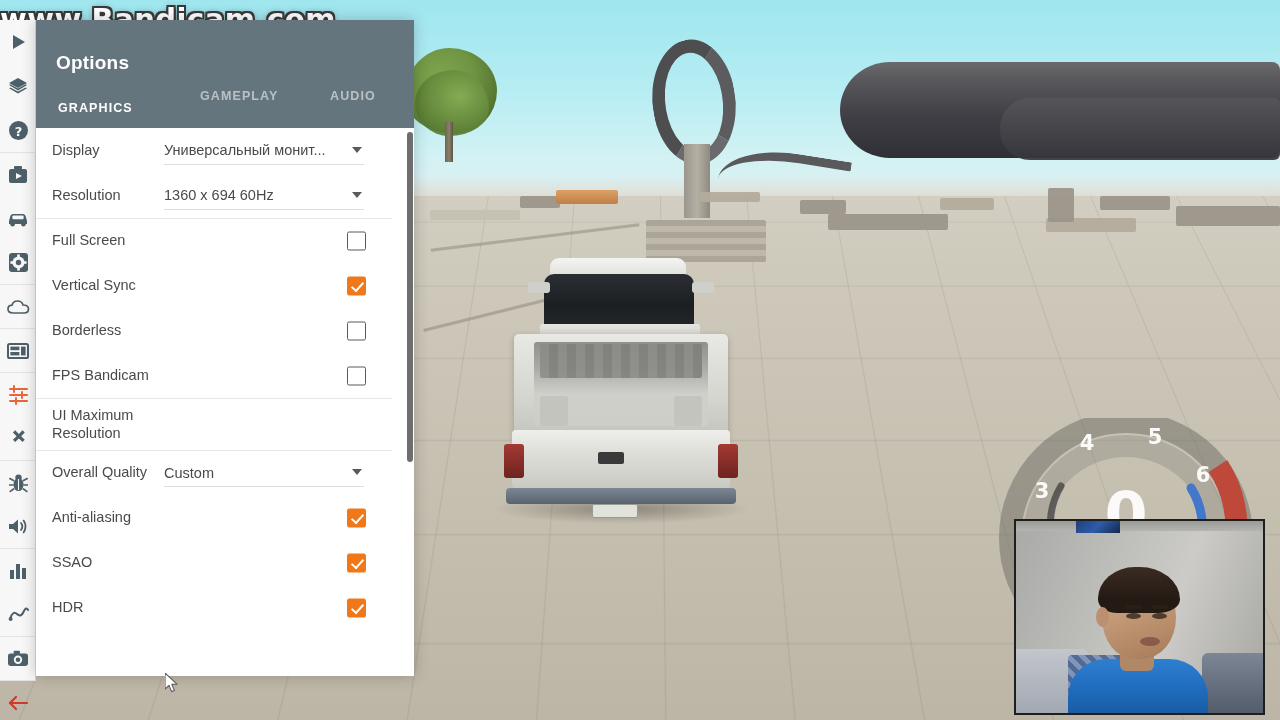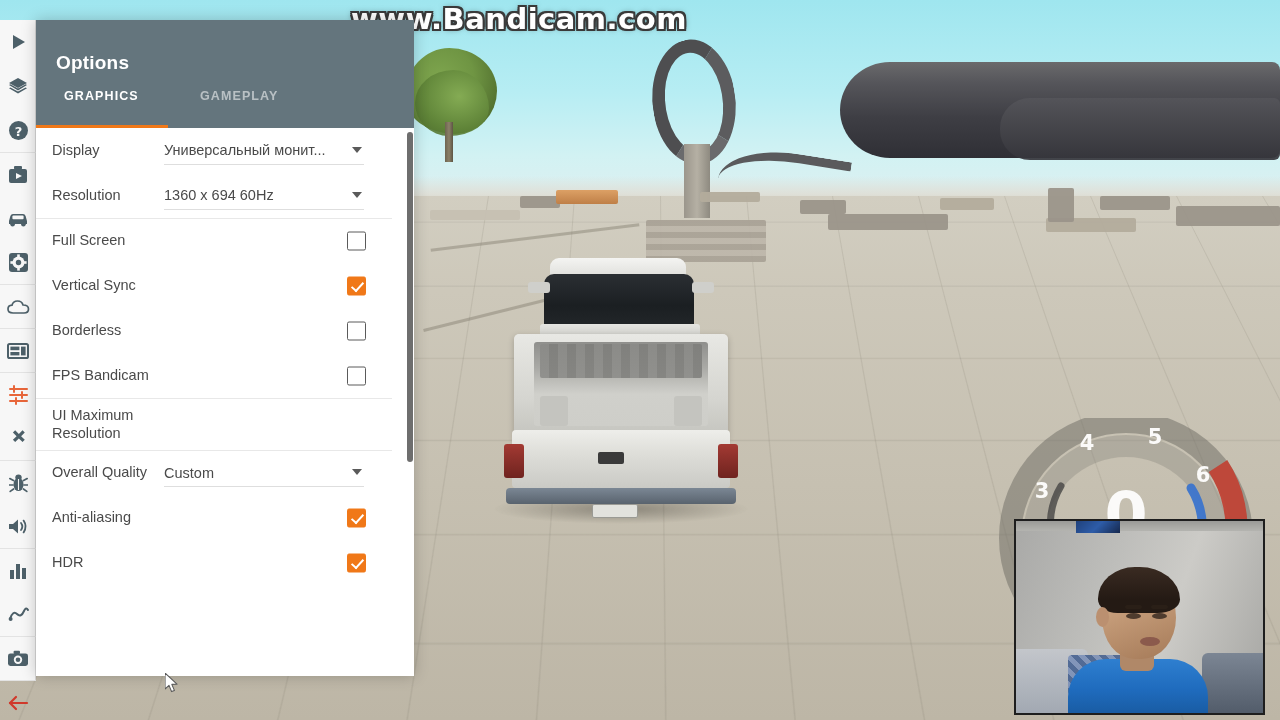--- a/index.html
+++ b/index.html
@@ -152,21 +152,20 @@
   }
   .tk-plate{ position:absolute; left:104px; top:246px; width:46px; height:14px; background:#e2e2dd; border:1px solid #9a9a94; border-radius:2px; }
   .tk-shadow{
     position:absolute; left:4px; top:236px; width:258px; height:30px;
     background:radial-gradient(ellipse at 50% 50%, rgba(60,56,48,.42), rgba(60,56,48,0) 70%);
   }
 
   
   #bandicam-watermark{
     position:absolute; left:0; top:2px; width:1038px;
-    text-align:center;
     font-size:29px; font-weight:bold; letter-spacing:.5px;
     color:#ffffff;
     text-shadow:
       -2px -2px 0 #3a3a3a, 2px -2px 0 #3a3a3a,
       -2px  2px 0 #3a3a3a, 2px  2px 0 #3a3a3a,
        0   -2px 0 #3a3a3a, 0    2px 0 #3a3a3a,
       -2px  0   0 #3a3a3a, 2px  0   0 #3a3a3a,
        0 0 6px rgba(0,0,0,.5);
     font-family:"DejaVu Sans", sans-serif;
     pointer-events:none;
@@ -275,21 +274,21 @@
     font-size:12.5px; font-weight:bold; letter-spacing:1.1px;
     color:rgba(255,255,255,.55);
     display:flex; align-items:flex-start; padding-top:1px;
     cursor:pointer;
   }
   .tab.active{ color:#ffffff; }
   .tab.active::after{
     content:""; position:absolute; left:0; bottom:0; width:100%; height:3px;
     background:#f07818;
   }
-  .tab:nth-child(1){ width:132px; padding-left:28px; }
+  .tab:nth-child(1){ width:132px; padding-left:22px;margin-top:12px; }
   .tab:nth-child(2){ width:124px; padding-left:32px; }
   .tab:nth-child(3){ width:122px; padding-left:38px; }
 
   #panel-body{
     position:relative; flex:1; overflow:hidden; background:#ffffff;
   }
   .rows{ position:absolute; left:0; top:0; width:356px; }
 
   .row{
     position:relative; display:flex; align-items:center;
@@ -654,20 +653,21 @@
 </div>
 
 <div id="options-panel">
 
   <div id="panel-header">
     <div id="panel-title">Options</div>
 
     <div id="tab-bar">
       <div class="tab active">GRAPHICS</div>
       <div class="tab">GAMEPLAY</div>
+      <div class="tab">AUDIO</div>
     </div>
   </div>
 
   <div id="panel-body">
     <div class="rows">
 
       <div class="row">
         <div class="row-label">Display</div>
         <div class="select-field">
           <div class="select-value">Универсальный монит...</div>
@@ -714,20 +714,24 @@
           <div class="select-value">Custom</div>
           <span class="caret"></span>
         </div>
       </div>
 
       <div class="row">
         <div class="row-label">Anti-aliasing</div>
         <div class="checkbox checked"></div>
       </div>
 
+      <div class="row">
+        <div class="row-label">SSAO</div>
+        <div class="checkbox checked"></div>
+      </div>
 
       <div class="row">
         <div class="row-label">HDR</div>
         <div class="checkbox checked"></div>
       </div>
 
     </div>
 
     <div id="panel-scrollbar">
       <div id="panel-scroll-thumb"></div>

